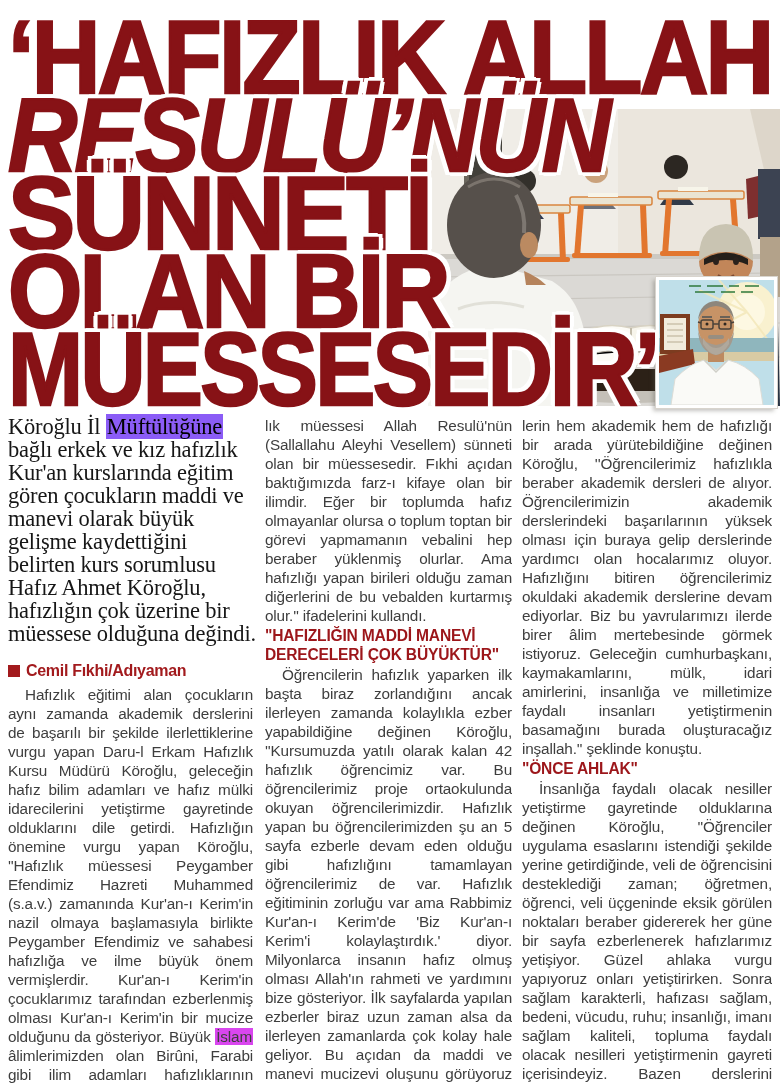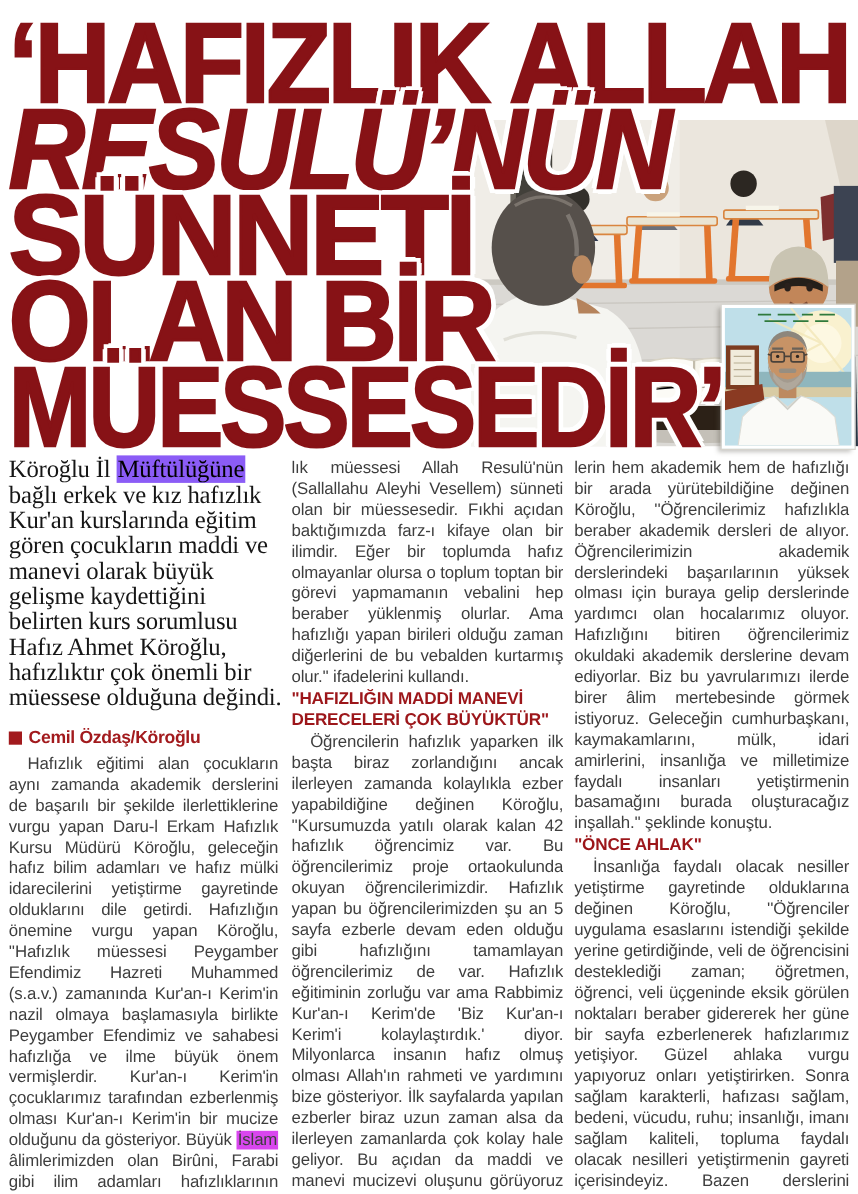--- a/index.html
+++ b/index.html
@@ -207,25 +207,25 @@
         <line x1="54" y1="44" x2="60" y2="44"></line>
         <line x1="42" y1="43" x2="39" y2="42"></line>
           <line x1="72" y1="43" x2="75" y2="42"></line>
       </g>
       <circle cx="48" cy="44" r="1.5" fill="#2e2620"></circle>
         <circle cx="66" cy="44" r="1.5" fill="#2e2620"></circle>
       <path d="M43,37 h10 M61,37 h10" stroke="#6a6258" stroke-width="2"></path>
     </svg>
   </div>
 
-  <div class="lead"><span>Köroğlu İl </span><mark class="hl-green">Müftülüğüne</mark><span> bağlı erkek ve kız hafızlık Kur'an kurslarında eğitim gören çocukların maddi ve manevi olarak büyük gelişme kaydettiğini belirten kurs sorumlusu Hafız Ahmet Köroğlu, hafızlıktır çok önemli bir müessese olduğuna değindi.</span></div>
+  <div class="lead"><span>Köroğlu İl </span><mark class="hl-green">Müftülüğüne</mark><span> bağlı erkek ve kız hafızlık Kur'an kurslarında eğitim gören çocukların maddi ve manevi olarak büyük gelişme kaydettiğini belirten kurs sorumlusu Hafız Ahmet Köroğlu, hafızlığın çok üzerine bir müessese olduğuna değindi.</span></div>
 
   <div class="byline">
     <span class="sq"></span>
-    <span>Cemil Özdaş/Köroğlu</span>
+    <span>Cemil Fıkhi/Adıyaman</span>
   </div>
 
   <div class="col col-1">
       <p class="bodyp indent"><span>Hafızlık eğitimi alan çocukların aynı zamanda akademik derslerini de başarılı bir şekilde ilerlettiklerine vurgu yapan Daru-l Erkam Hafızlık Kursu Müdürü Köroğlu, geleceğin hafız bilim adamları ve hafız mülki idarecilerini yetiştirme gayretinde olduklarını dile getirdi. Hafızlığın önemine vurgu yapan Köroğlu, ''Hafızlık müessesi Peygamber Efendimiz Hazreti Muhammed (s.a.v.) zamanında Kur'an-ı Kerim'in nazil olmaya başlamasıyla birlikte Peygamber Efendimiz ve sahabesi hafızlığa ve ilme büyük önem vermişlerdir. Kur'an-ı Kerim'in çocuklarımız tarafından ezberlenmiş olması Kur'an-ı Kerim'in bir mucize olduğunu da gösteriyor. Büyük </span><span class="hl-cyan">İslam</span><span> âlimlerimizden olan Birûni, Farabi gibi ilim adamları hafızlıklarının üzerine diğer ilimleri bina etmişlerdir. İlmin başlangıcı hafızlıktır diyebiliriz. Hafız-</span></p>
     </div>
   <div class="col col-2">
       <p class="bodyp"><span>lık müessesi Allah Resulü'nün (Sallallahu Aleyhi Vesellem) sünneti olan bir müessesedir. Fıkhi açıdan baktığımızda farz-ı kifaye olan bir ilimdir. Eğer bir toplumda hafız olmayanlar olursa o toplum toptan bir görevi yapmamanın vebalini hep beraber yüklenmiş olurlar. Ama hafızlığı yapan birileri olduğu zaman diğerlerini de bu vebalden kurtarmış olur.'' ifadelerini kullandı.</span></p>
       <h3 class="subhead"><span>"HAFIZLIĞIN MADDİ MANEVİ DERECELERİ ÇOK BÜYÜKTÜR"</span></h3>
       <p class="bodyp indent"><span>Öğrencilerin hafızlık yaparken ilk başta biraz zorlandığını ancak ilerleyen zamanda kolaylıkla ezber yapabildiğine değinen Köroğlu, ''Kursumuzda yatılı olarak kalan 42 hafızlık öğrencimiz var. Bu öğrencilerimiz proje ortaokulunda okuyan öğrencilerimizdir. Hafızlık yapan bu öğrencilerimizden şu an 5 sayfa ezberle devam eden olduğu gibi hafızlığını tamamlayan öğrencilerimiz de var. Hafızlık eğitiminin zorluğu var ama Rabbimiz Kur'an-ı Kerim'de 'Biz Kur'an-ı Kerim'i kolaylaştırdık.' diyor. Milyonlarca insanın hafız olmuş olması Allah'ın rahmeti ve yardımını bize gösteriyor. İlk sayfalarda yapılan ezberler biraz uzun zaman alsa da ilerleyen zamanlarda çok kolay hale geliyor. Bu açıdan da maddi ve manevi mucizevi oluşunu görüyoruz Kur'an-ı Kerim'in.'' dedi.</span></p>
     </div>

